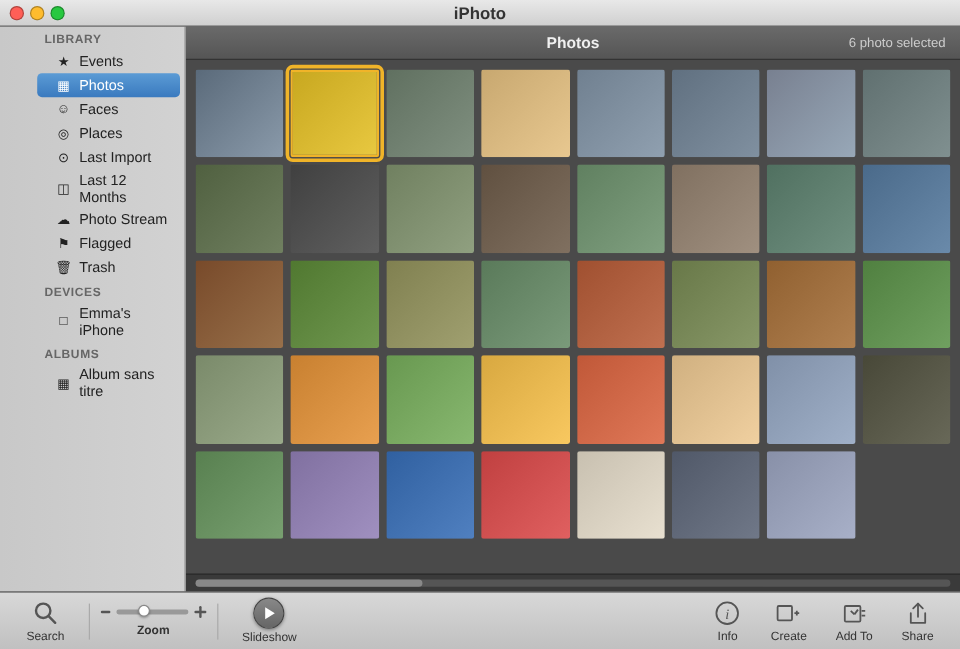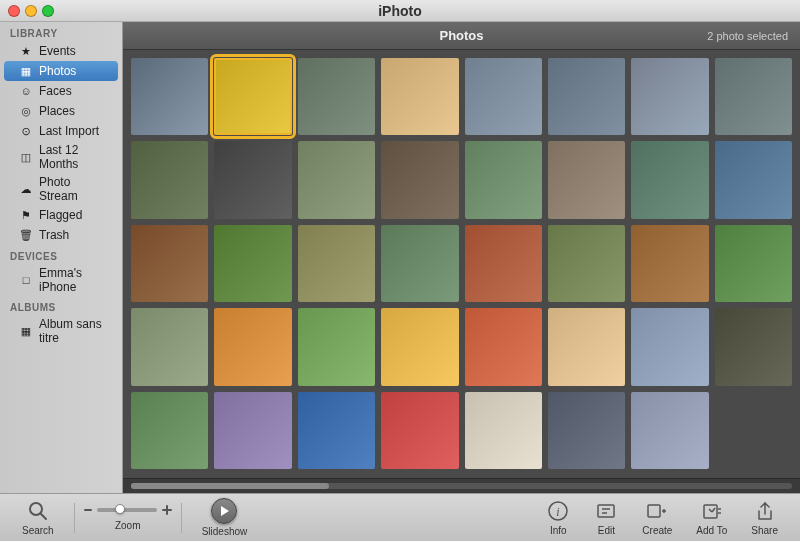--- a/index.html
+++ b/index.html
@@ -47,28 +47,29 @@
 
     
     .main-container {
       display: flex;
       flex: 1;
       overflow: hidden;
     }
 
     
     .sidebar {
-      width: 123px;
+      width: 155px;
       background: linear-gradient(to right, #c8c8c8, #d2d2d2);
       border-right: 1px solid #999;
       display: flex;
       flex-direction: column;
       flex-shrink: 0;
       padding-bottom: 4px;
       overflow-y: auto;
+      padding-left: 27px;
     }
     .sidebar-section-header {
       font-size: 10px;
       font-weight: bold;
       color: #666;
       text-transform: uppercase;
       padding: 6px 10px 2px 10px;
       letter-spacing: 0.5px;
     }
     .sidebar-item {
@@ -259,20 +260,21 @@
     }
     .toolbar-btn-label {
       font-size: 10px;
       color: #333;
     }
     .zoom-control {
       display: flex;
       align-items: center;
       gap: 4px;
       flex-direction: column;
+      font-weight: bold;
     }
     .zoom-row {
       display: flex;
       align-items: center;
       gap: 4px;
     }
     .zoom-slider {
       width: 60px;
       height: 4px;
       background: #999;
@@ -381,21 +383,21 @@
     <div class="sidebar-item">
       <span class="item-icon">▦</span>
       <span>Album sans titre</span>
     </div>
   </div>
 
   <div class="content-area">
 
     <div class="content-header">
       <span class="content-title">Photos</span>
-      <span class="photo-selected-label">2 photo selected</span>
+      <span class="photo-selected-label">6 photo selected</span>
     </div>
 
     <div class="photo-grid">
       <div class="photo-thumb">
           <div class="photo-thumb-inner"></div>
         </div>
       <div class="photo-thumb selected">
           <div class="photo-thumb-inner"></div>
         </div>
       <div class="photo-thumb">
@@ -564,30 +566,20 @@
   <div class="toolbar-btn">
     <div class="toolbar-btn-icon">
       <svg width="22" height="22" viewBox="0 0 22 22">
         <circle cx="11" cy="11" r="9" stroke="#555" stroke-width="1.5" fill="none"></circle>
         <text x="11" y="16" text-anchor="middle" fill="#555" font-size="12" font-family="serif" font-style="italic">i</text>
       </svg>
     </div>
     <span class="toolbar-btn-label">Info</span>
   </div>
 
-  <div class="toolbar-btn">
-    <div class="toolbar-btn-icon">
-      <svg width="22" height="22" viewBox="0 0 22 22">
-        <rect x="3" y="5" width="16" height="12" rx="1" stroke="#555" stroke-width="1.5" fill="none"></rect>
-        <line x1="7" y1="9" x2="15" y2="9" stroke="#555" stroke-width="1.5"></line>
-        <line x1="7" y1="13" x2="12" y2="13" stroke="#555" stroke-width="1.5"></line>
-      </svg>
-    </div>
-    <span class="toolbar-btn-label">Edit</span>
-  </div>
 
   <div class="toolbar-btn">
     <div class="toolbar-btn-icon">
       <svg width="22" height="22" viewBox="0 0 22 22">
         <rect x="2" y="5" width="12" height="12" rx="1" stroke="#555" stroke-width="1.5" fill="none"></rect>
         <line x1="16" y1="11" x2="20" y2="11" stroke="#555" stroke-width="1.5"></line>
         <line x1="18" y1="9" x2="18" y2="13" stroke="#555" stroke-width="1.5"></line>
       </svg>
     </div>
     <span class="toolbar-btn-label">Create</span>

